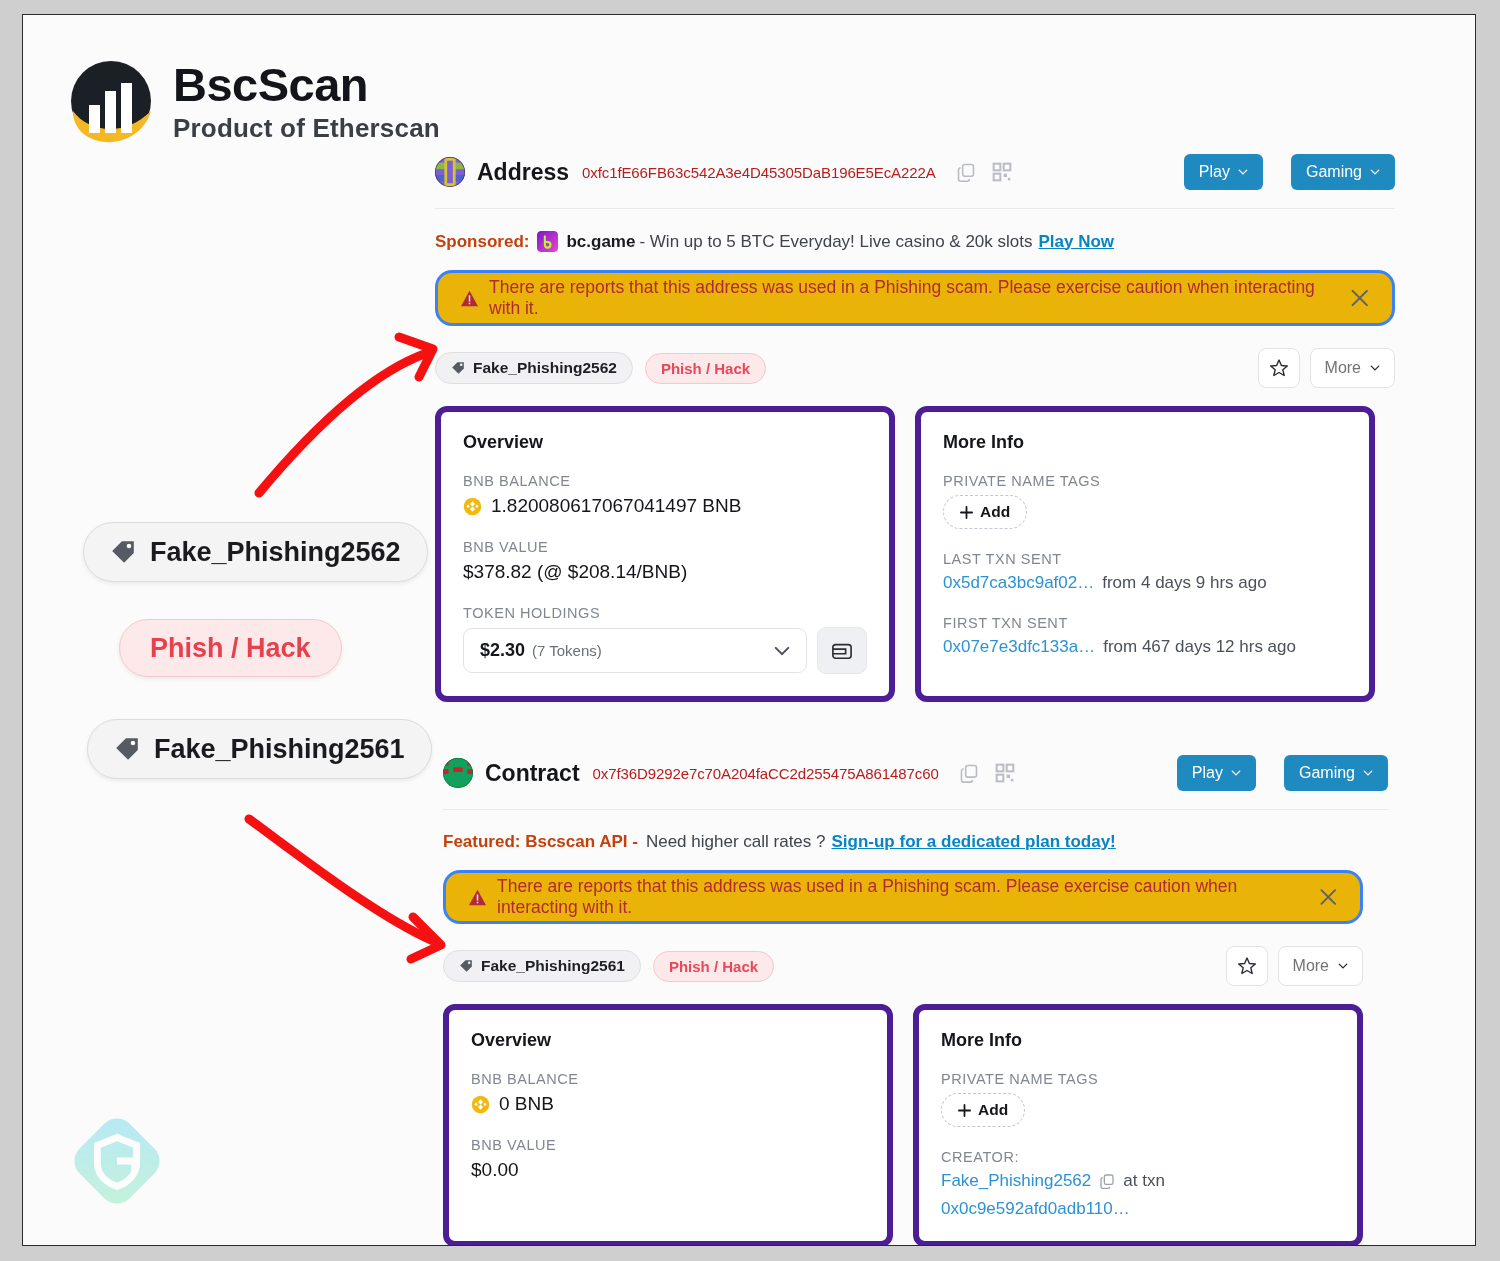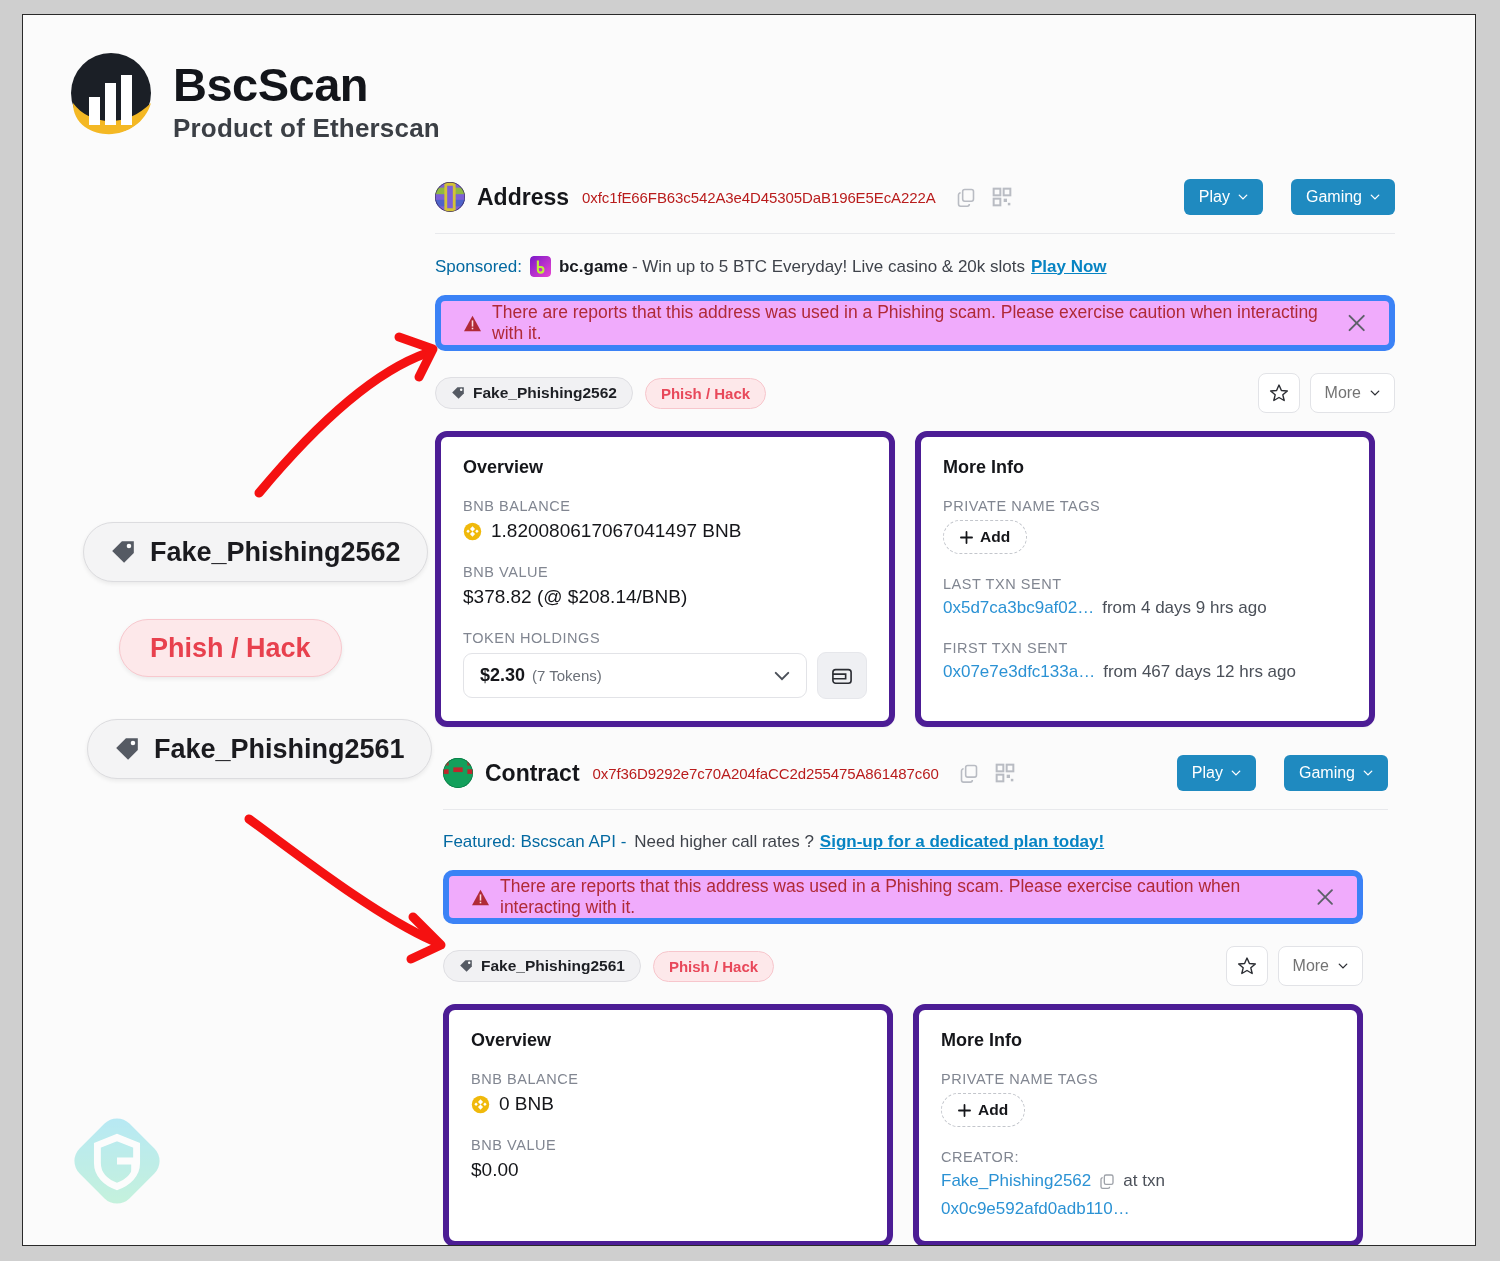--- a/index.html
+++ b/index.html
@@ -11,21 +11,21 @@
   }
   .page{
     position:absolute;left:22px;top:14px;
     width:1452px;height:1230px;
     background:#fbfbfb;
     border:1px solid #2a2a2a;
     overflow:hidden;
   }
 
   
-  .logo-wrap{position:absolute;left:40px;top:30px;display:flex;align-items:flex-end;gap:14px;}
+  .logo-wrap{position:absolute;left:40px;top:38px;display:flex;align-items:center;gap:14px;}
   .logo-mark{position:relative;width:96px;height:96px;flex:none;}
   .logo-text{display:flex;flex-direction:column;line-height:1;}
   .logo-title{font-size:47px;font-weight:bold;color:#13151a;letter-spacing:-0.5px;}
   .logo-sub{font-size:26px;font-weight:bold;color:#3b3f45;margin-top:7px;letter-spacing:0.2px;}
 
   
   .callout{
     position:absolute;display:flex;align-items:center;gap:14px;
     border-radius:40px;background:#f4f4f5;border:1px solid #dcdcdf;
     box-shadow:0 2px 4px rgba(0,0,0,.07);
@@ -58,28 +58,28 @@
   .hdr-right{margin-left:auto;display:flex;gap:28px;}
   .btn-blue{
     background:#1f8ac0;color:#fff;border:none;border-radius:6px;
     font-family:"Liberation Sans",sans-serif;font-size:16px;
     padding:9px 15px;display:flex;align-items:center;gap:8px;cursor:pointer;
   }
   .caret{width:10px;height:6px;display:block;}
   .divider{height:1px;background:#e8e9ec;margin:18px 0 0 0;}
 
   .sponsored{font-size:17px;color:#3f434b;display:flex;align-items:center;flex-wrap:wrap;}
-  .sponsored .lbl{font-weight:normal;color:#0369a1;margin-right:8px;}
+  .sponsored .lbl{font-weight:bold;color:#c2410c;margin-right:8px;}
   .bcicon{width:21px;height:21px;border-radius:4px;margin-right:8px;flex:none;}
   .sponsored .brand{font-weight:bold;color:#191b20;margin-right:4px;}
   .sponsored .txt{color:#3f434b;}
   .sponsored .cta{color:#0784c3;font-weight:bold;margin-left:6px;}
 
   .alert{
-    background:#f0abfc;border:6px solid #3b82f6;border-radius:10px;
+    background:#eab308;border:3px solid #3b82f6;border-radius:17px;
     display:flex;align-items:center;padding:0 22px;box-sizing:border-box;
   }
   .alert .warn{width:19px;height:17px;flex:none;margin-right:10px;}
   .alert-text{font-size:17.5px;color:#b02a37;}
   .alert .close{margin-left:auto;width:22px;height:22px;cursor:pointer;}
 
   .tagrow{display:flex;align-items:center;}
   .pill-gray{
     display:flex;align-items:center;gap:8px;background:#f1f1f3;border:1px solid #dfdfe3;
     border-radius:20px;padding:6px 15px;font-size:15.5px;color:#1d1f24;font-weight:bold;
@@ -191,21 +191,21 @@
   <svg class="arrow-svg" style="left:218px;top:300px;" width="230" height="200">
     <path d="M18 178 C48 142 118 62 186 38" stroke="#f51111" stroke-width="9" fill="none" stroke-linecap="round"></path>
     <path d="M158 22 L192 34 L178 62" stroke="#f51111" stroke-width="9" fill="none" stroke-linecap="round" stroke-linejoin="round"></path>
   </svg>
 
   <svg class="arrow-svg" style="left:212px;top:778px;" width="235" height="175">
     <path d="M14 26 C66 64 140 122 198 148" stroke="#f51111" stroke-width="9" fill="none" stroke-linecap="round"></path>
     <path d="M178 124 L206 152 L176 166" stroke="#f51111" stroke-width="9" fill="none" stroke-linecap="round" stroke-linejoin="round"></path>
   </svg>
 
-  <div class="scan" style="left:412px;top:164px;width:960px;">
+  <div class="scan" style="left:412px;top:139px;width:960px;">
 
     <div class="scan-header">
       <svg class="avatar" viewBox="0 0 32 32">
         <circle cx="16" cy="16" r="16" fill="#7d5fd6"></circle>
         <rect x="0" y="6" width="32" height="7" fill="#8fb842"></rect>
         <rect x="0" y="19" width="32" height="7" fill="#4f63c9"></rect>
         <rect x="10" y="0" width="12" height="32" fill="#d4c237"></rect>
         <rect x="13" y="4" width="6" height="24" fill="#7d5fd6"></rect>
         <circle cx="16" cy="16" r="16" fill="none" stroke="#3d2f6b" stroke-width="1.5"></circle>
       </svg>

